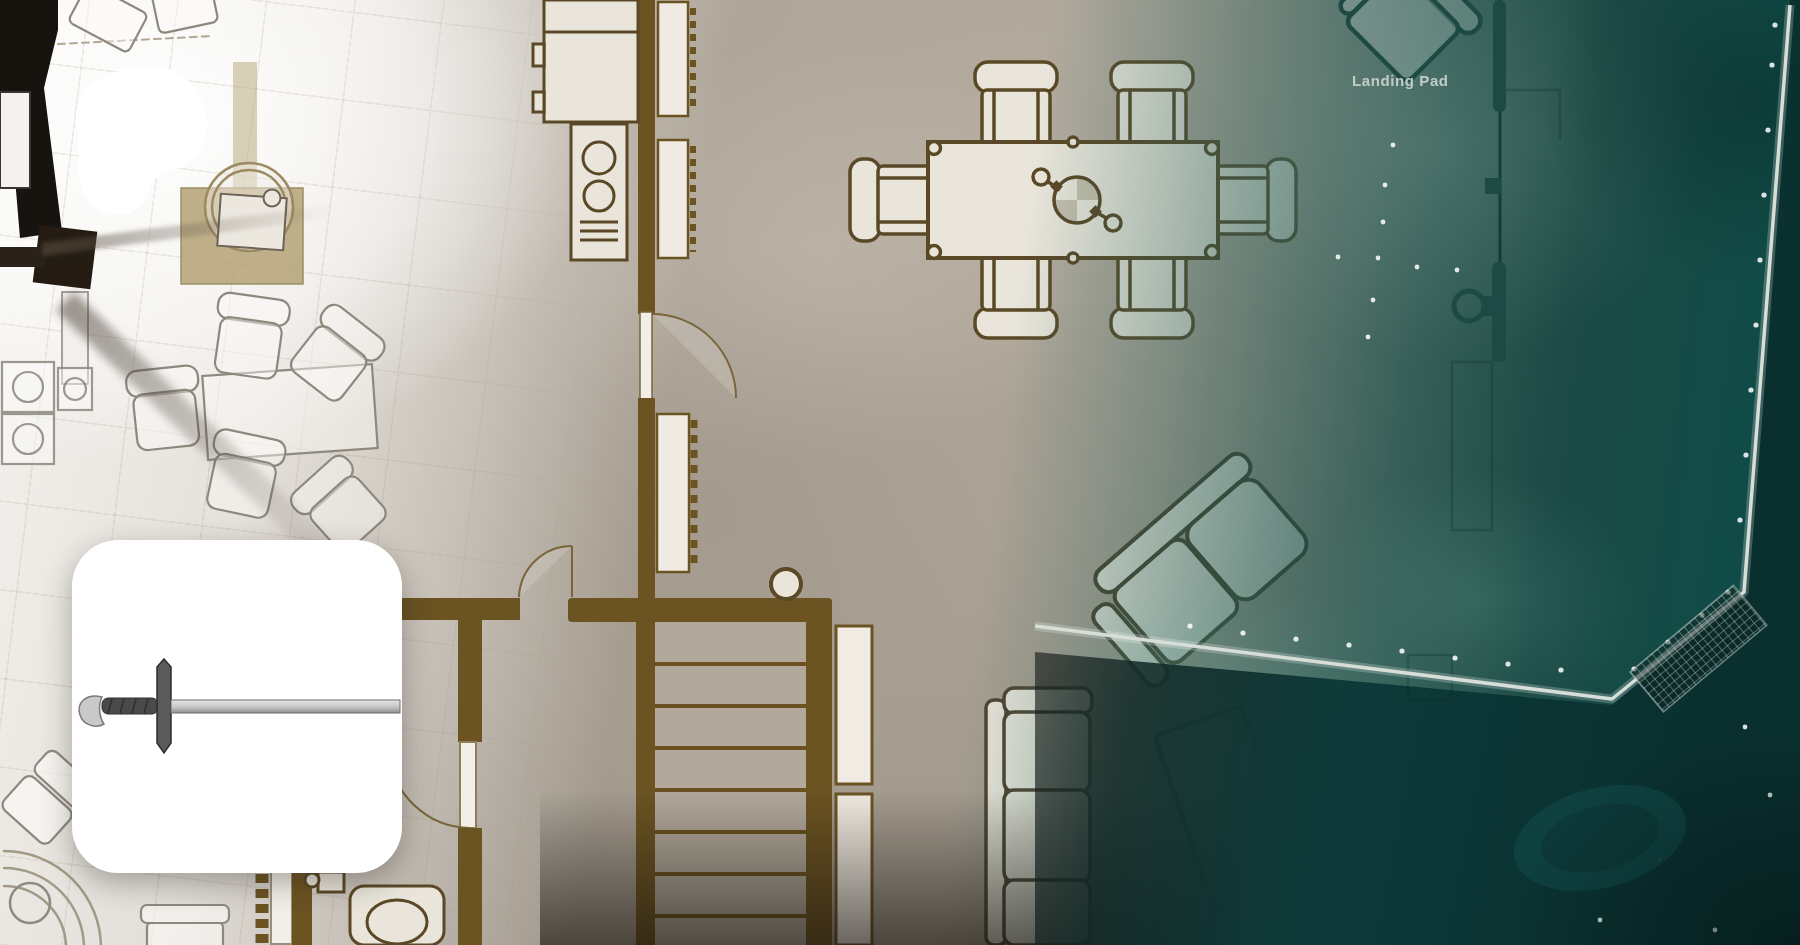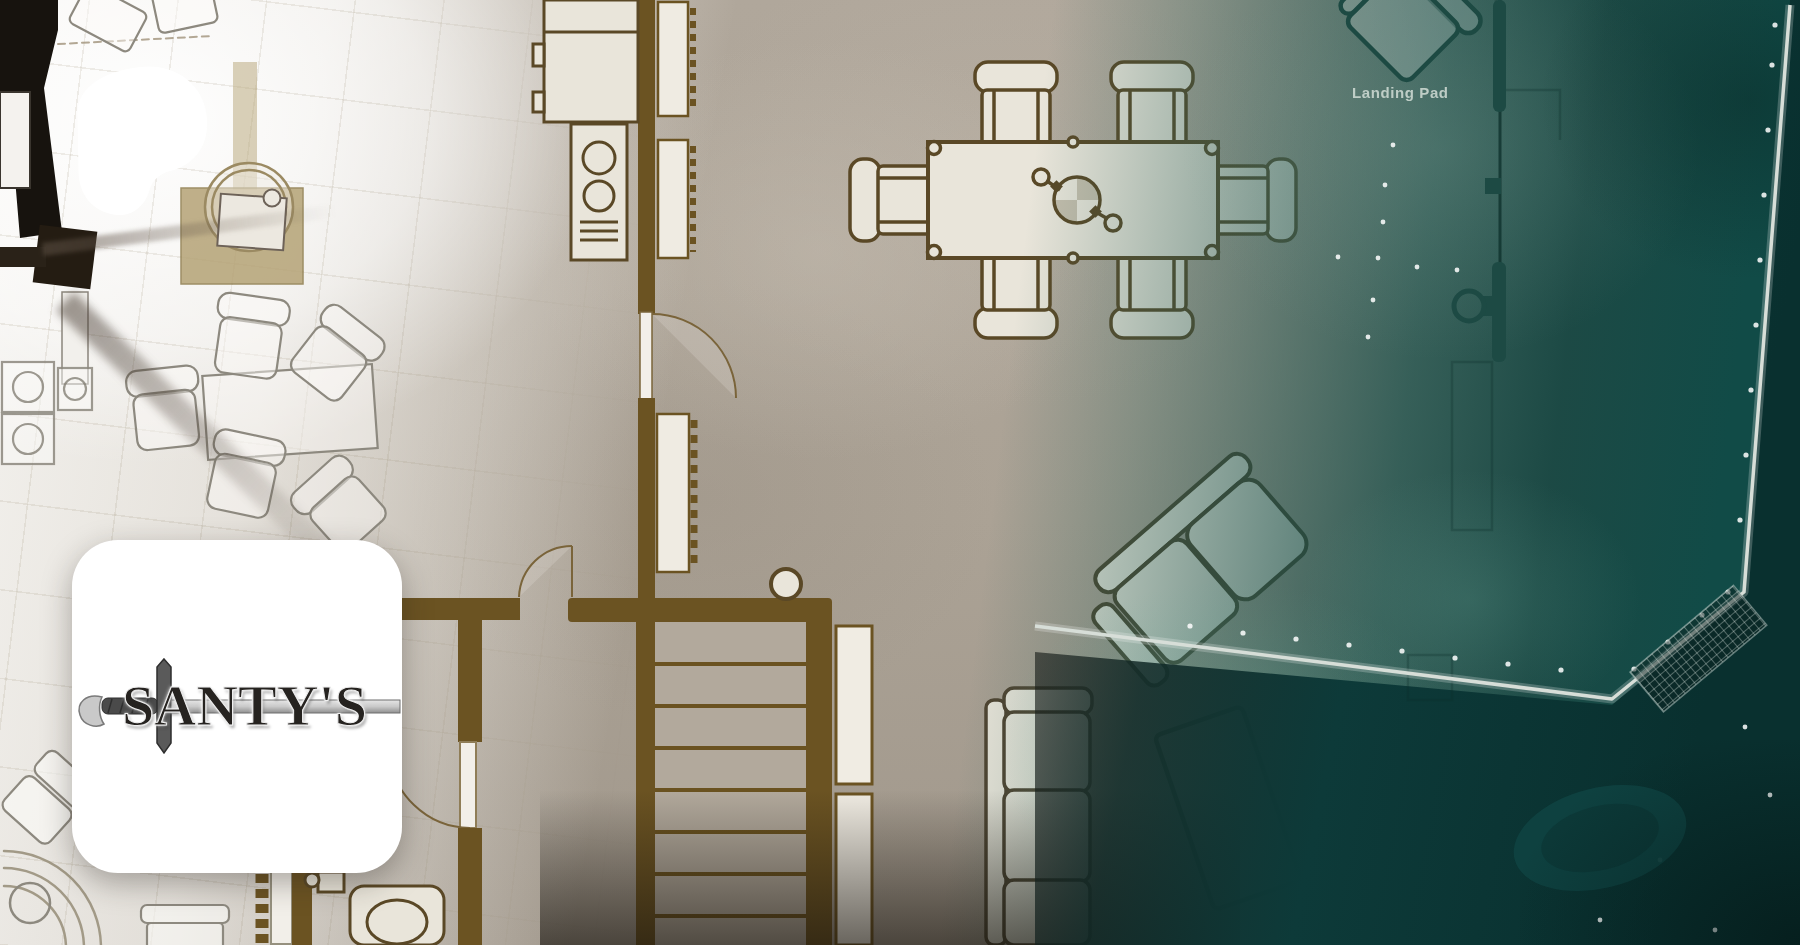--- a/index.html
+++ b/index.html
@@ -343,21 +343,21 @@
     </g>
 
     <g transform="rotate(-14 1600 838)">
       <ellipse cx="1600" cy="838" rx="88" ry="50" fill="#0f4241" opacity=".95"></ellipse>
       <ellipse cx="1600" cy="838" rx="60" ry="32" fill="#0c3938"></ellipse>
     </g>
   </svg>
 
   <div class="abs vignette-br"></div>
 
-  <div class="abs landing-label" style="left:1352px;top:72px;margin-top:12px;">Landing Pad</div>
+  <div class="abs landing-label" style="left:1352px;top:72px;">Landing Pad</div>
 
   <svg class="abs" style="left:72px;top:64px;" width="142" height="156" viewBox="0 0 132 150">
     <path d="M63,3 C95,-1 123,18 127,48 C131,76 117,97 92,103 C81,106 75,112 72,122 C67,138 54,147 39,145 C17,142 4,125 4,103 L3,48 C3,21 30,7 63,3 Z" fill="#ffffff"></path>
   </svg>
 
   <div class="abs tile">
     <svg class="abs" style="left:0;top:105px;" width="330" height="130" viewBox="0 0 330 130">
       <defs>
         <linearGradient id="blade" x1="0" y1="0" x2="0" y2="1">
           <stop offset="0" stop-color="#e6e6e6"></stop>
@@ -367,16 +367,15 @@
       </defs>
       <path d="M30,52 C14,48 4,58 8,70 C11,80 24,84 32,79 C27,72 26,60 30,52 Z" fill="#c9c9c9" stroke="#7a7a7a" stroke-width="1.5"></path>
       <rect x="30" y="53" width="56" height="16" rx="6" fill="#4a4a4a" stroke="#2e2e2e" stroke-width="1"></rect>
       <line x1="40" y1="54" x2="36" y2="68" stroke="#2e2e2e" stroke-width="1.5"></line>
       <line x1="52" y1="54" x2="48" y2="68" stroke="#2e2e2e" stroke-width="1.5"></line>
       <line x1="64" y1="54" x2="60" y2="68" stroke="#2e2e2e" stroke-width="1.5"></line>
       <line x1="76" y1="54" x2="72" y2="68" stroke="#2e2e2e" stroke-width="1.5"></line>
       <path d="M92,14 L99,22 L99,98 L92,108 L85,98 L85,22 Z" fill="#5a5a5a" stroke="#2e2e2e" stroke-width="1.5"></path>
       <rect x="99" y="55" width="229" height="13" fill="url(#blade)" stroke="#6e6e6e" stroke-width="1"></rect>
     </svg>
-    <span class="tile-text">SANTY'S</span>
   </div>
 
 </div>
 
 </body></html>

